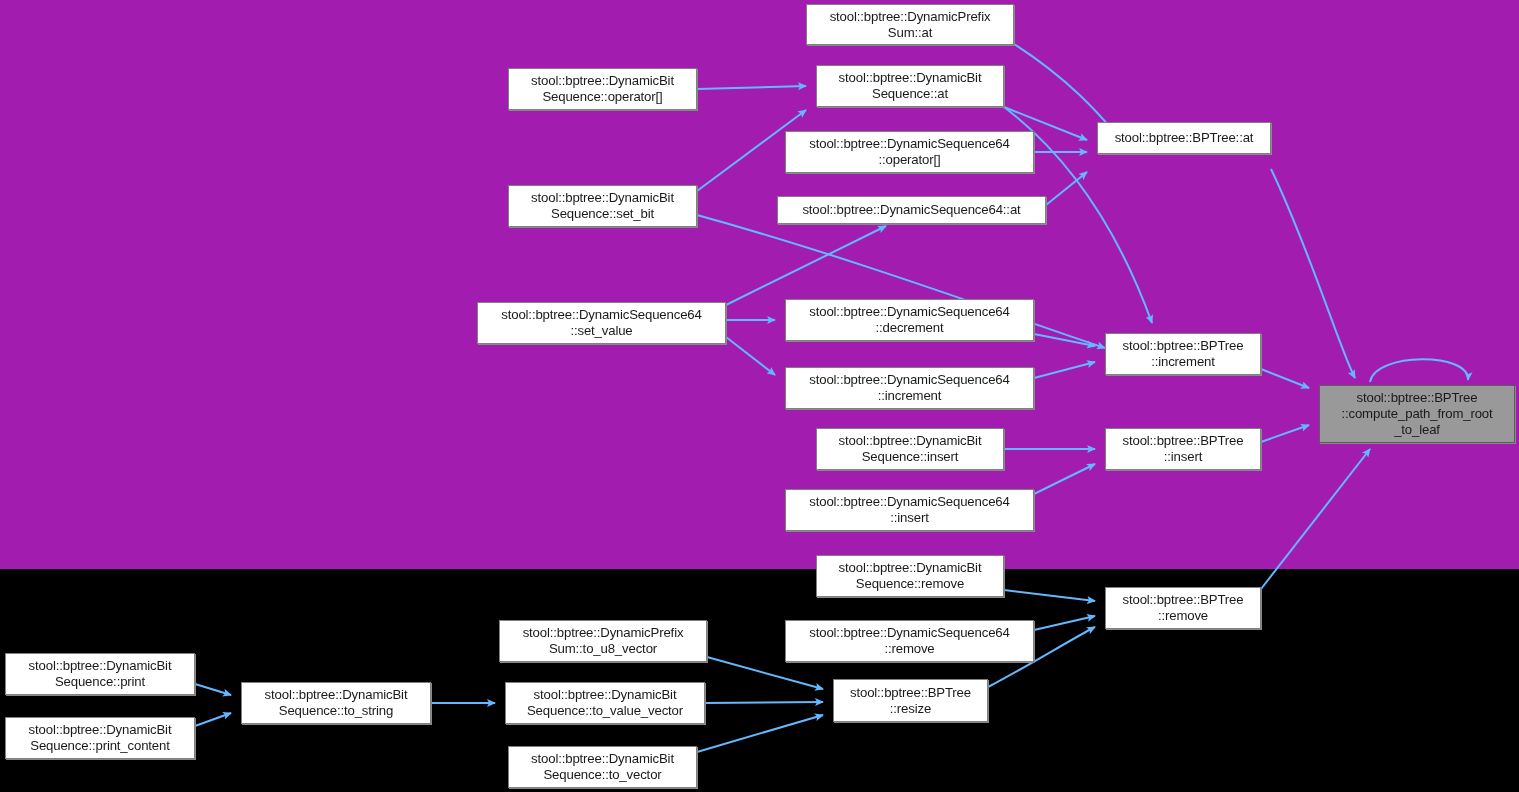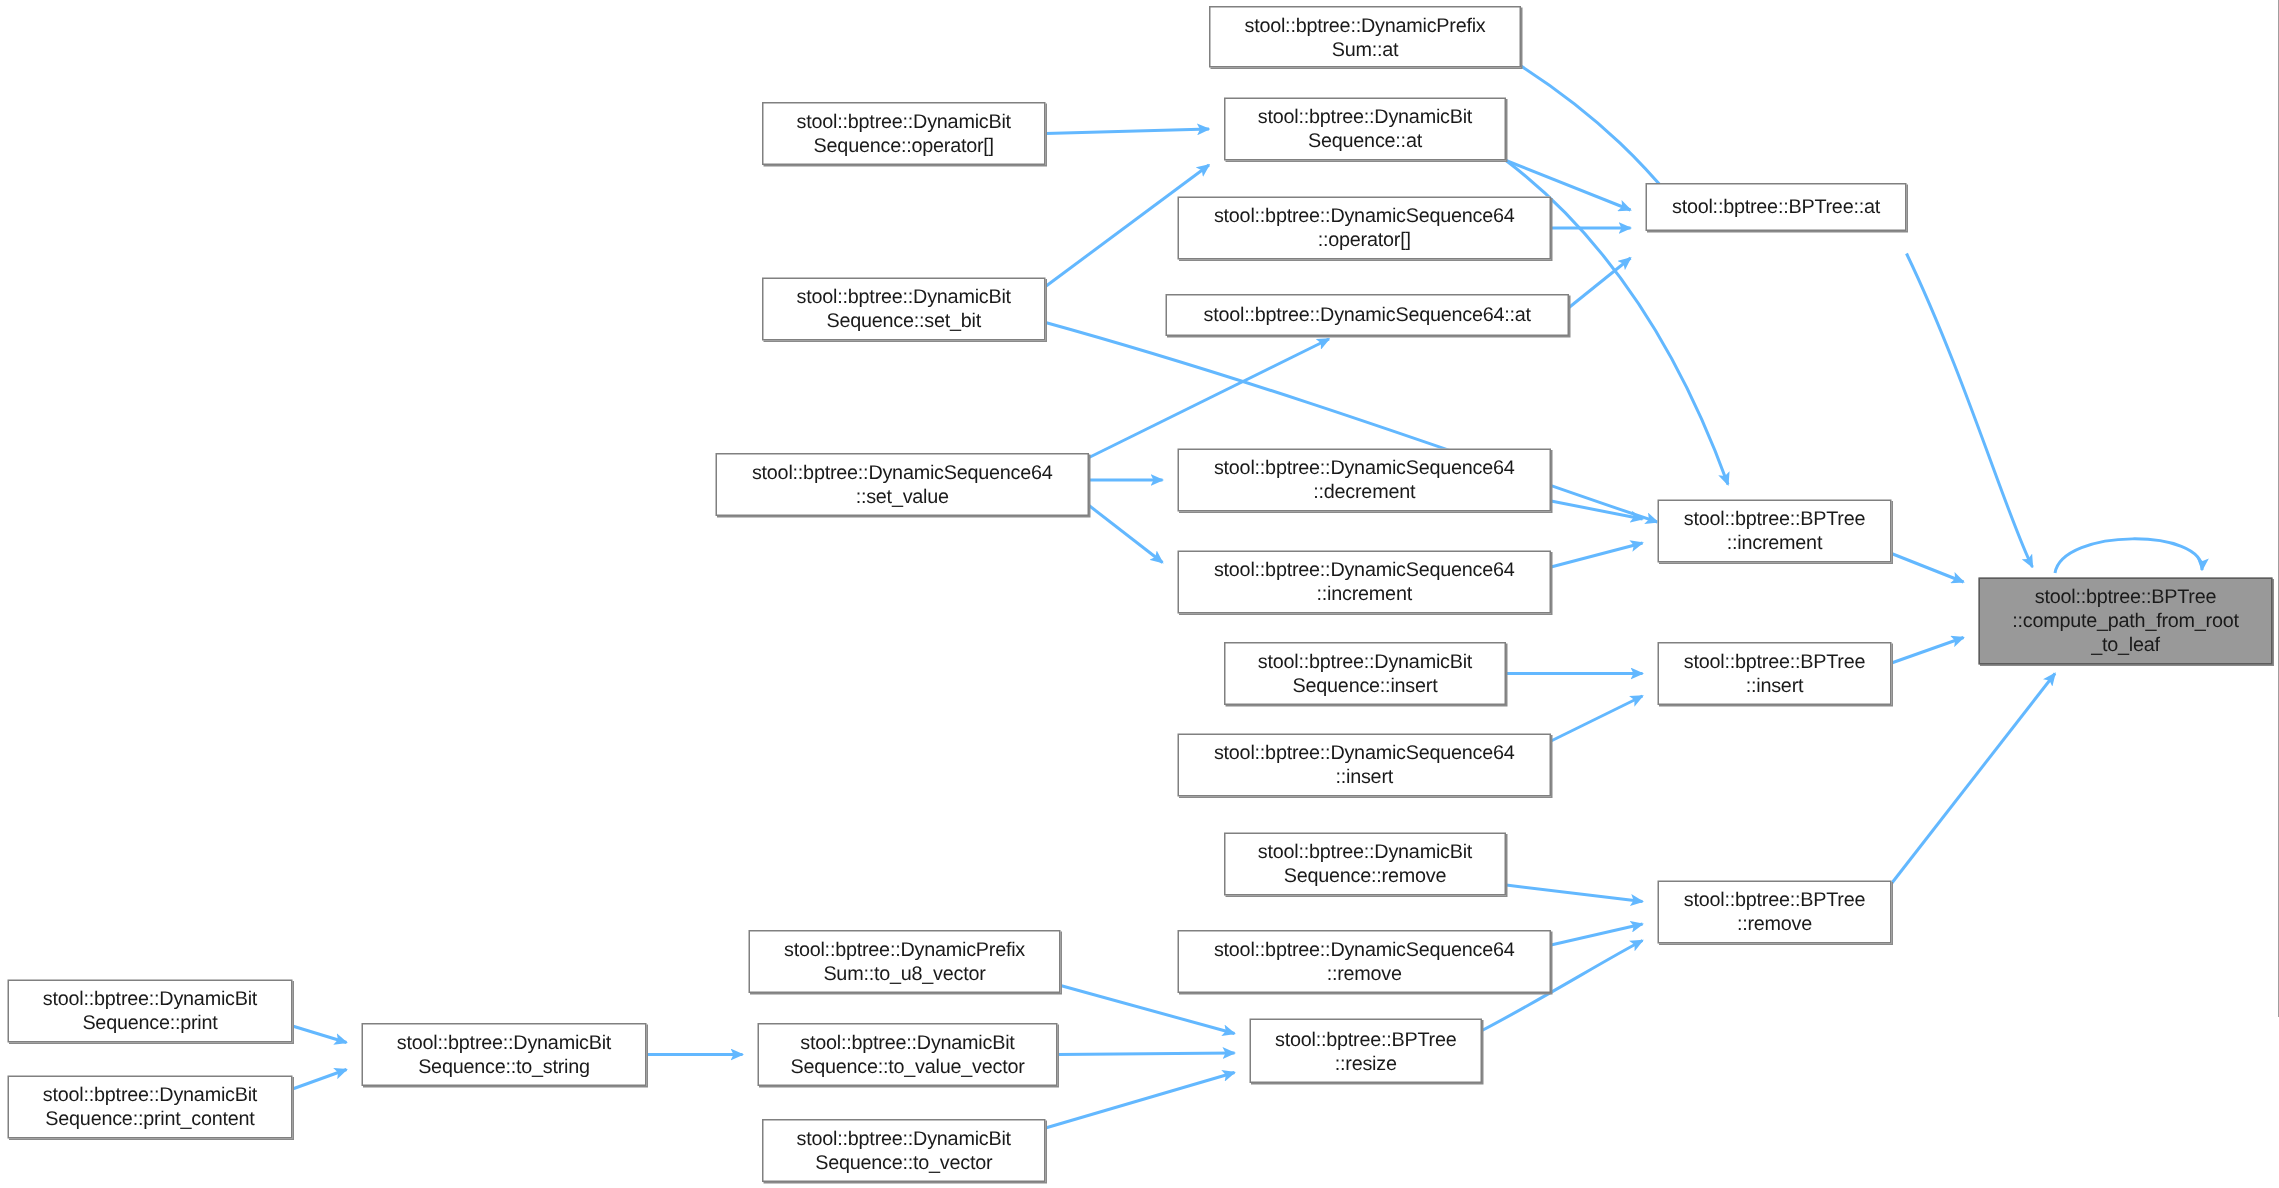--- a/index.html
+++ b/index.html
@@ -10,22 +10,22 @@
   }
   body {
     width: 1519px;
     height: 792px;
     overflow: hidden;
     font-family: "Liberation Sans", sans-serif;
   }
   #graph-root {
     position: relative;
     width: 1519px;
-    height: 792px;
-    background: #ffffff;
+    height: 569px;
+    background: #a21caf;
   }
   svg.graph-canvas {
     position: absolute;
     left: 0;
     top: 0;
     width: 1519px;
     height: 792px;
     display: block;
   }
   .node-box {

